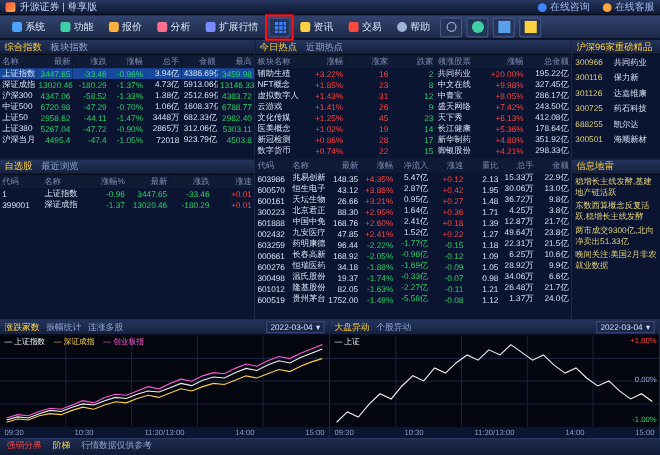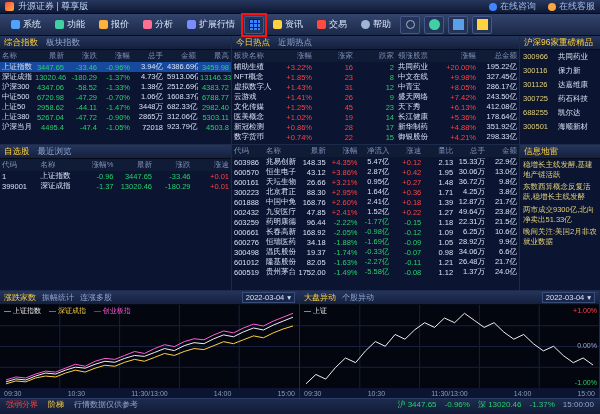--- a/index.html
+++ b/index.html
@@ -630,14 +630,13 @@
         <span>15:00</span>
       </div>
   </div>
 </div>
 
 <div id="statusbar">
   <span class="st-red">强弱分界</span>
   <span class="st-yel">阶梯</span>
   <span class="st-dim">行情数据仅供参考</span>
   <span class="sp"></span>
-  <span id="st-right"><span class="st-it down">沪 3447.65</span><span class="st-it down">-0.96%</span><span class="st-it down">深 13020.46</span><span class="st-it down">-1.37%</span><span class="st-it st-dim">15:00:00</span></span>
 </div>
 
 </body></html>

